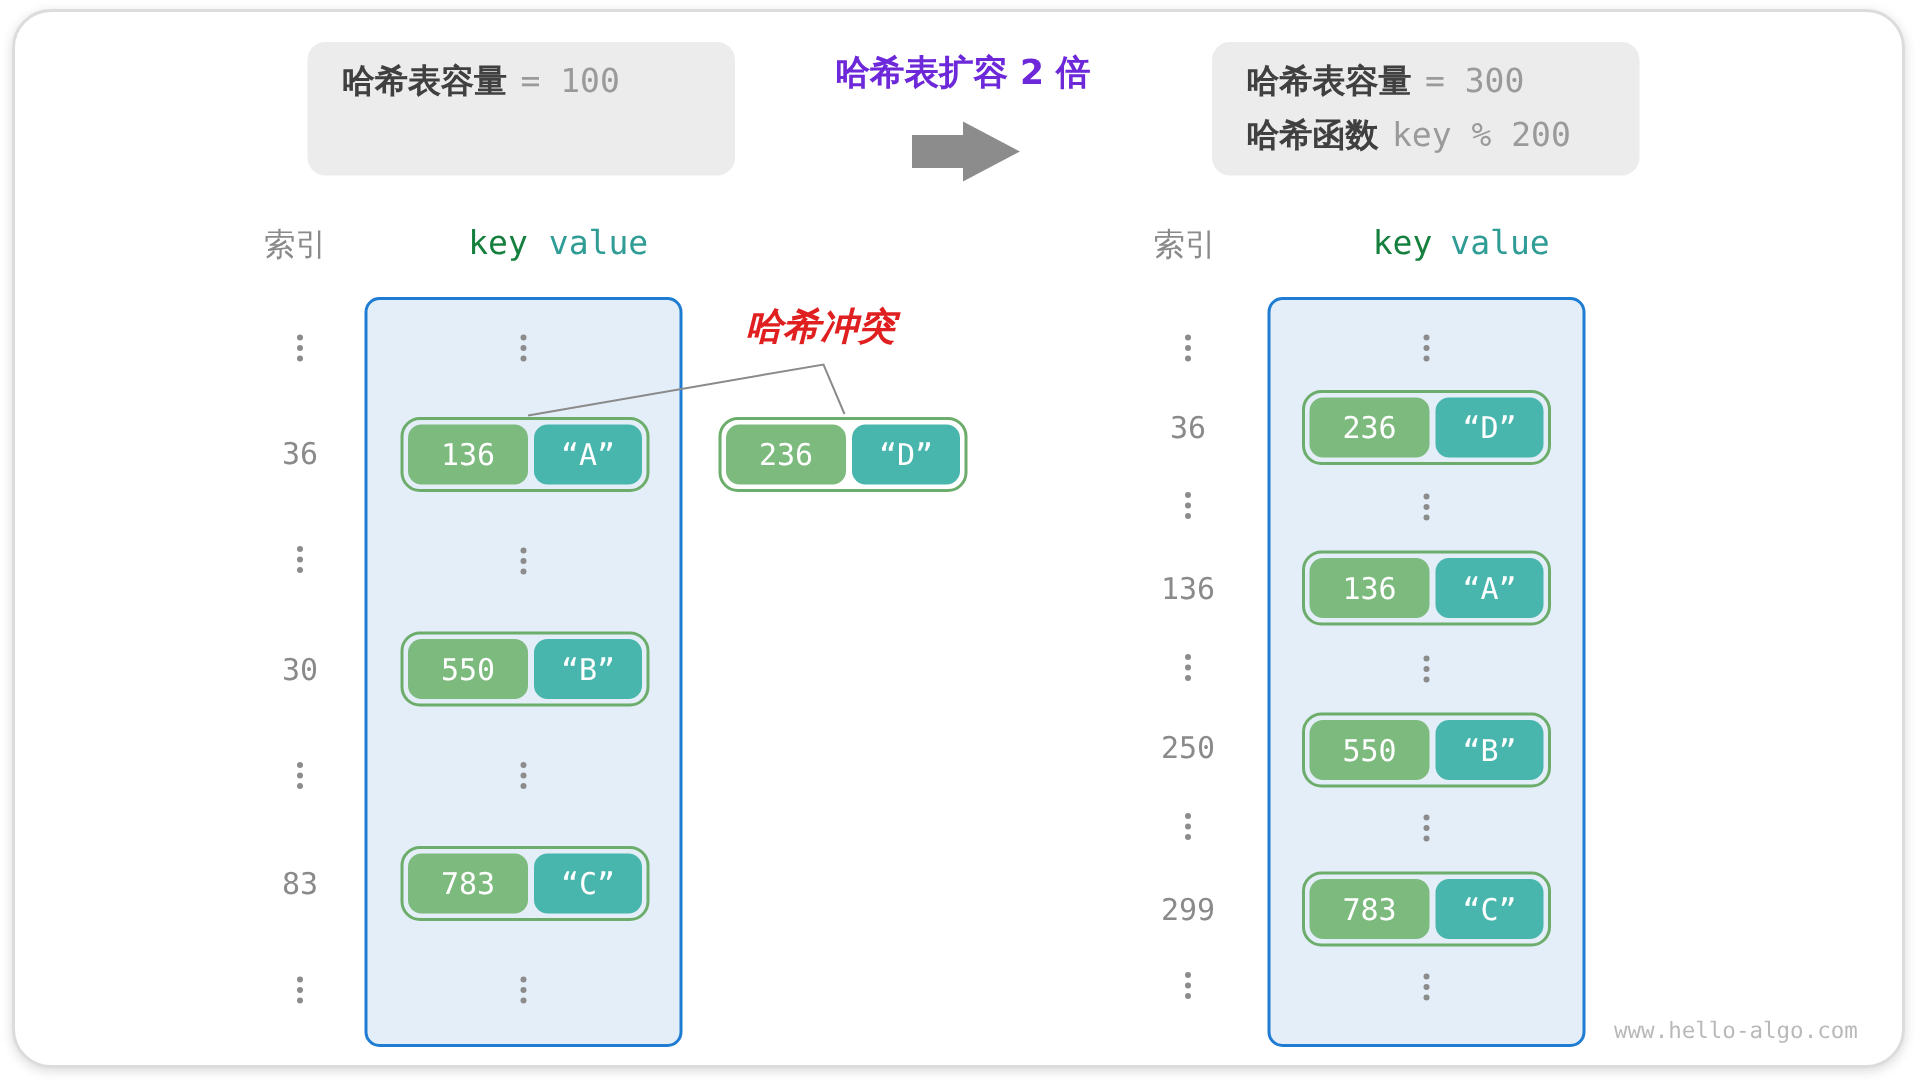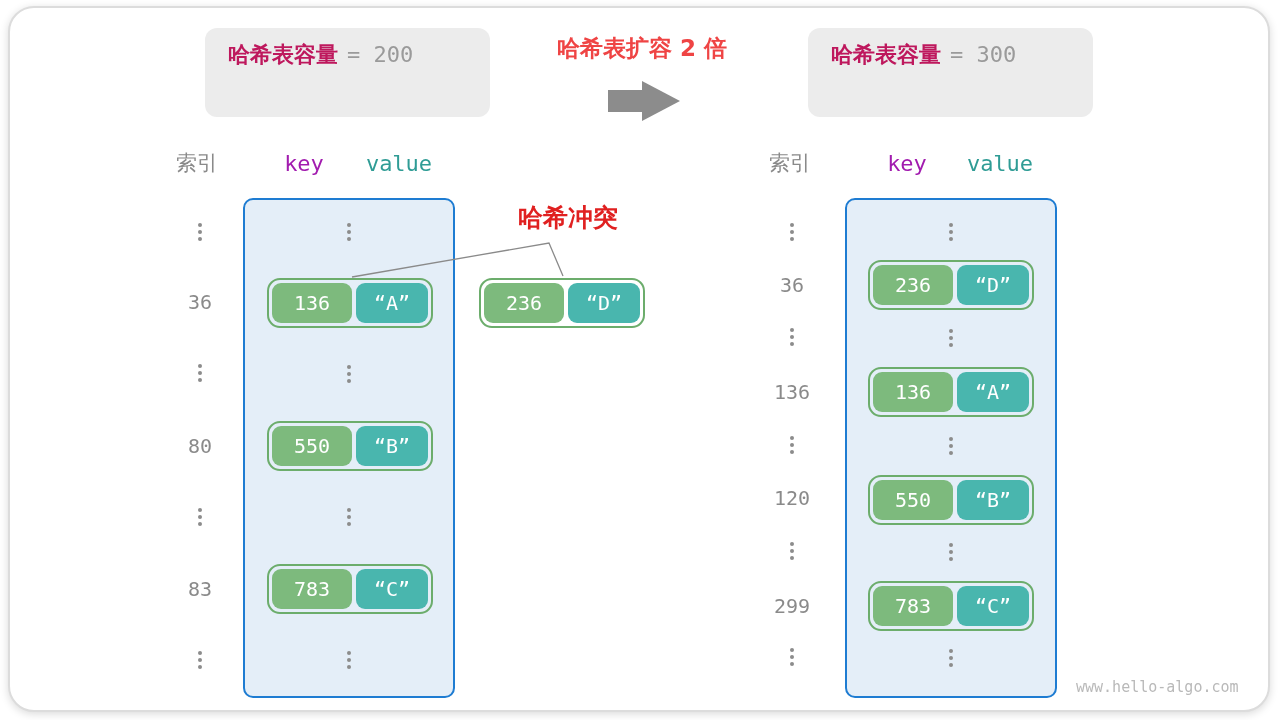--- a/index.html
+++ b/index.html
@@ -9,35 +9,35 @@
           background:#ffffff; border:2px solid #dcdcdc; border-radius:26px;
           box-shadow:0 2px 8px rgba(0,0,0,0.15); box-sizing:border-box; }
   .mono { font-family:"DejaVu Sans Mono", monospace; }
   .abs { position:absolute; }
   .center { position:absolute; transform:translate(-50%,-50%); }
 
   
   .info-box { position:absolute; width:285px; height:89px; background:#ececec;
               border-radius:12px; box-sizing:border-box; padding:9px 0 0 23px; }
   .info-line { line-height:36px; font-size:22px; white-space:nowrap; }
-  .info-label { font-weight:700; color:#be185d; }
+  .info-label { font-weight:700; color:#404040; }
   .info-value { font-family:"DejaVu Sans Mono", monospace; color:#9a9a9a; margin-left:9px; }
 
   
-  .title { position:absolute; font-size:23px; font-weight:700; color:#ef4444;
+  .title { position:absolute; font-size:23px; font-weight:700; color:#6d28d9;
            transform:translateX(-50%); white-space:nowrap; }
   .arrow { position:absolute; width:72px; height:40px; }
   .arrow-body { position:absolute; left:0; top:9px; width:34px; height:22px; background:#8c8c8c; }
   .arrow-head { position:absolute; left:34px; top:0; width:0; height:0;
                 border-top:20px solid transparent; border-bottom:20px solid transparent;
                 border-left:38px solid #8c8c8c; }
 
   
   .hdr-cjk { font-size:21px; color:#8a8a8a; white-space:nowrap; }
-  .hdr-key { font-size:22px; color:#a21caf; }
+  .hdr-key { font-size:22px; color:#15803d;margin-left:28px; }
   .hdr-val { font-size:22px; color:#2f9c95; }
 
   
   .bucket { position:absolute; width:212px; height:500px; background:#e4eef8;
             border:2.5px solid #1e7cd2; border-radius:10px; box-sizing:border-box; }
 
   
   .idx { font-size:20px; color:#8a8a8a; white-space:nowrap; }
 
   
@@ -59,54 +59,57 @@
   .watermark { position:absolute; font-size:15px; color:#b9b9b9; }
 </style>
 </head>
 <body>
 
 <div class="canvas">
   <div class="card"></div>
 
   <div class="info-box" style="left:205px; top:28px;">
     <div class="info-line">
-      <span class="info-label">哈希表容量</span><span class="info-value">= 200</span>
+      <span class="info-label">哈希表容量</span><span class="info-value">= 100</span>
     </div>
   </div>
 
   <div class="title" style="left:642px; top:33px;">哈希表扩容 2 倍</div>
   <div class="arrow" style="left:608px; top:81px;">
     <div class="arrow-body"></div>
     <div class="arrow-head"></div>
   </div>
 
   <div class="info-box" style="left:808px; top:28px;">
     <div class="info-line">
       <span class="info-label">哈希表容量</span><span class="info-value">= 300</span>
     </div>
+    <div class="info-line">
+      <span class="info-label">哈希函数</span><span class="info-value">key % 200</span>
+    </div>
   </div>
 
   <div class="center hdr-cjk" style="left:197px; top:163px;">索引</div>
   <div class="center hdr-key mono" style="left:304px; top:163px;">key</div>
   <div class="center hdr-val mono" style="left:399px; top:163px;">value</div>
 
   <div class="bucket" style="left:243px; top:198px;"></div>
 
   <div class="center vdots" style="left:200px; top:232px;">
       <i></i>
       <i></i>
       <i></i>
     </div>
   <div class="center idx mono" style="left:200px; top:302px;">36</div>
   <div class="center vdots" style="left:200px; top:373px;">
       <i></i>
       <i></i>
       <i></i>
     </div>
-  <div class="center idx mono" style="left:200px; top:446px;">80</div>
+  <div class="center idx mono" style="left:200px; top:446px;">30</div>
   <div class="center vdots" style="left:200px; top:517px;">
       <i></i>
       <i></i>
       <i></i>
     </div>
   <div class="center idx mono" style="left:200px; top:589px;text-align:right;">83</div>
   <div class="center vdots" style="left:200px; top:660px;">
       <i></i>
       <i></i>
       <i></i>
@@ -142,21 +145,21 @@
   <div class="center vdots" style="left:349px; top:660px;">
       <i></i>
       <i></i>
       <i></i>
     </div>
 
   <svg class="abs" style="left:0; top:0;" width="1280" height="720">
     <polyline points="352,277 549,243 563,276" fill="none" stroke="#8a8a8a" stroke-width="1.3"></polyline>
   </svg>
 
-  <div class="collision-label" style="left:518px; top:201px;">哈希冲突</div>
+  <div class="collision-label" style="left:497px; top:201px;font-style:italic;">哈希冲突</div>
 
   <div class="center pair float" style="left:562px; top:303px;">
     <div class="cell key">236</div>
     <div class="cell val">“D”</div>
   </div>
 
   <div class="center hdr-cjk" style="left:790px; top:163px;">索引</div>
   <div class="center hdr-key mono" style="left:907px; top:163px;">key</div>
   <div class="center hdr-val mono" style="left:1000px; top:163px;">value</div>
 
@@ -172,21 +175,21 @@
       <i></i>
       <i></i>
       <i></i>
     </div>
   <div class="center idx mono" style="left:792px; top:392px;">136</div>
   <div class="center vdots" style="left:792px; top:445px;">
       <i></i>
       <i></i>
       <i></i>
     </div>
-  <div class="center idx mono" style="left:792px; top:498px;">120</div>
+  <div class="center idx mono" style="left:792px; top:498px;">250</div>
   <div class="center vdots" style="left:792px; top:551px;">
       <i></i>
       <i></i>
       <i></i>
     </div>
   <div class="center idx mono" style="left:792px; top:606px;">299</div>
   <div class="center vdots" style="left:792px; top:657px;">
       <i></i>
       <i></i>
       <i></i>

